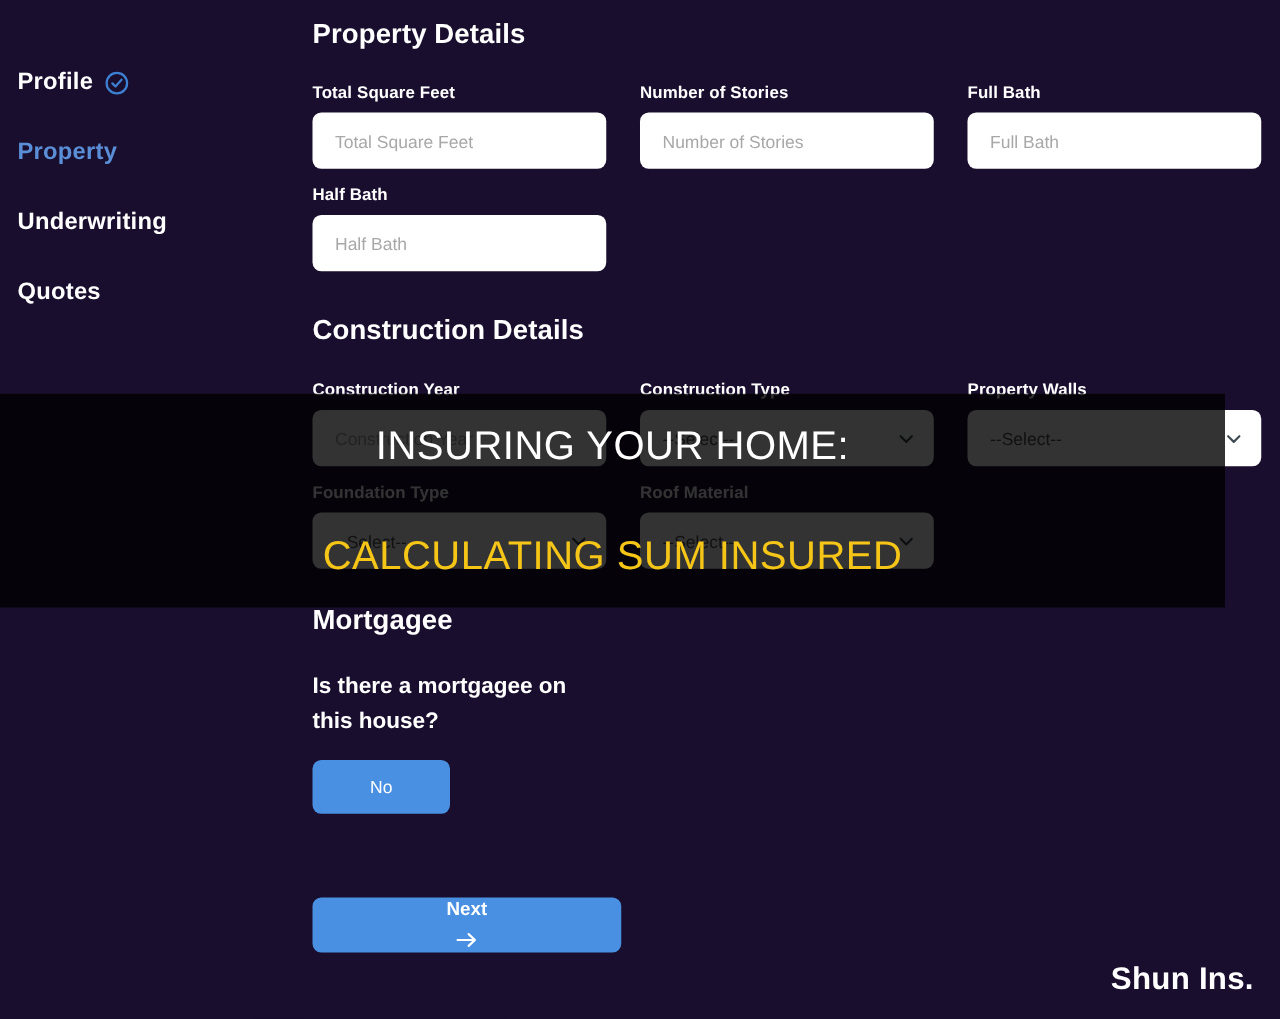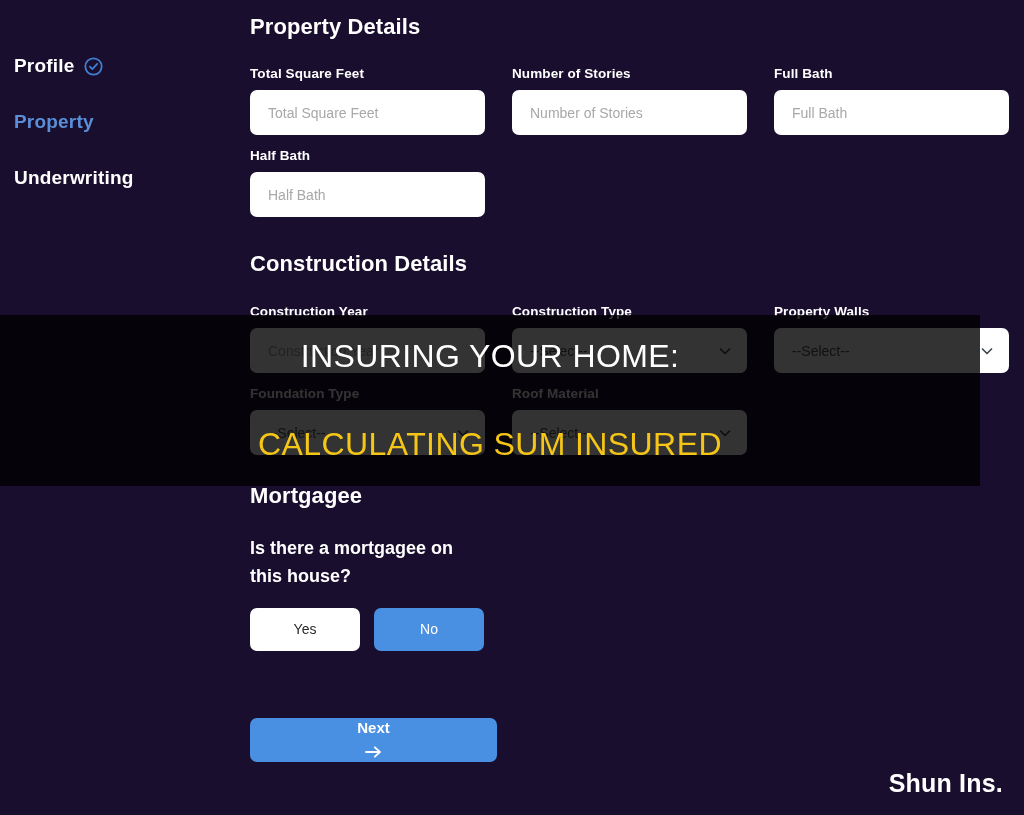--- a/index.html
+++ b/index.html
@@ -219,20 +219,23 @@
     </div>
 
     <div class="nav-item active">
       <span>Property</span>
     </div>
 
     <div class="nav-item">
       <span>Underwriting</span>
     </div>
 
+    <div class="nav-item">
+      <span>Quotes</span>
+    </div>
 
   </nav>
 
   <main class="main">
 
     <h2 class="section-title">Property Details</h2>
 
     <div class="row">
       <div class="field">
         <label class="field-label">Total Square Feet</label>
@@ -320,21 +323,20 @@
           </span>
         </div>
       </div>
     </div>
 
     <h2 class="section-title mortgagee">Mortgagee</h2>
 
     <p class="question">Is there a mortgagee on this house?</p>
 
     <div class="choice-row">
-      <button class="choice-btn unselected">Yes</button>
       <button class="choice-btn selected">No</button>
     </div>
 
     <button class="next-btn">
       <span>Next</span>
       <span class="arrow">
         <svg viewBox="0 0 18 14" width="17" height="14">
           <path d="M1 7 H15.5 M10.5 2 L15.8 7 L10.5 12" fill="none" stroke="#ffffff" stroke-width="1.9" stroke-linecap="round" stroke-linejoin="round"></path>
         </svg>
       </span>

